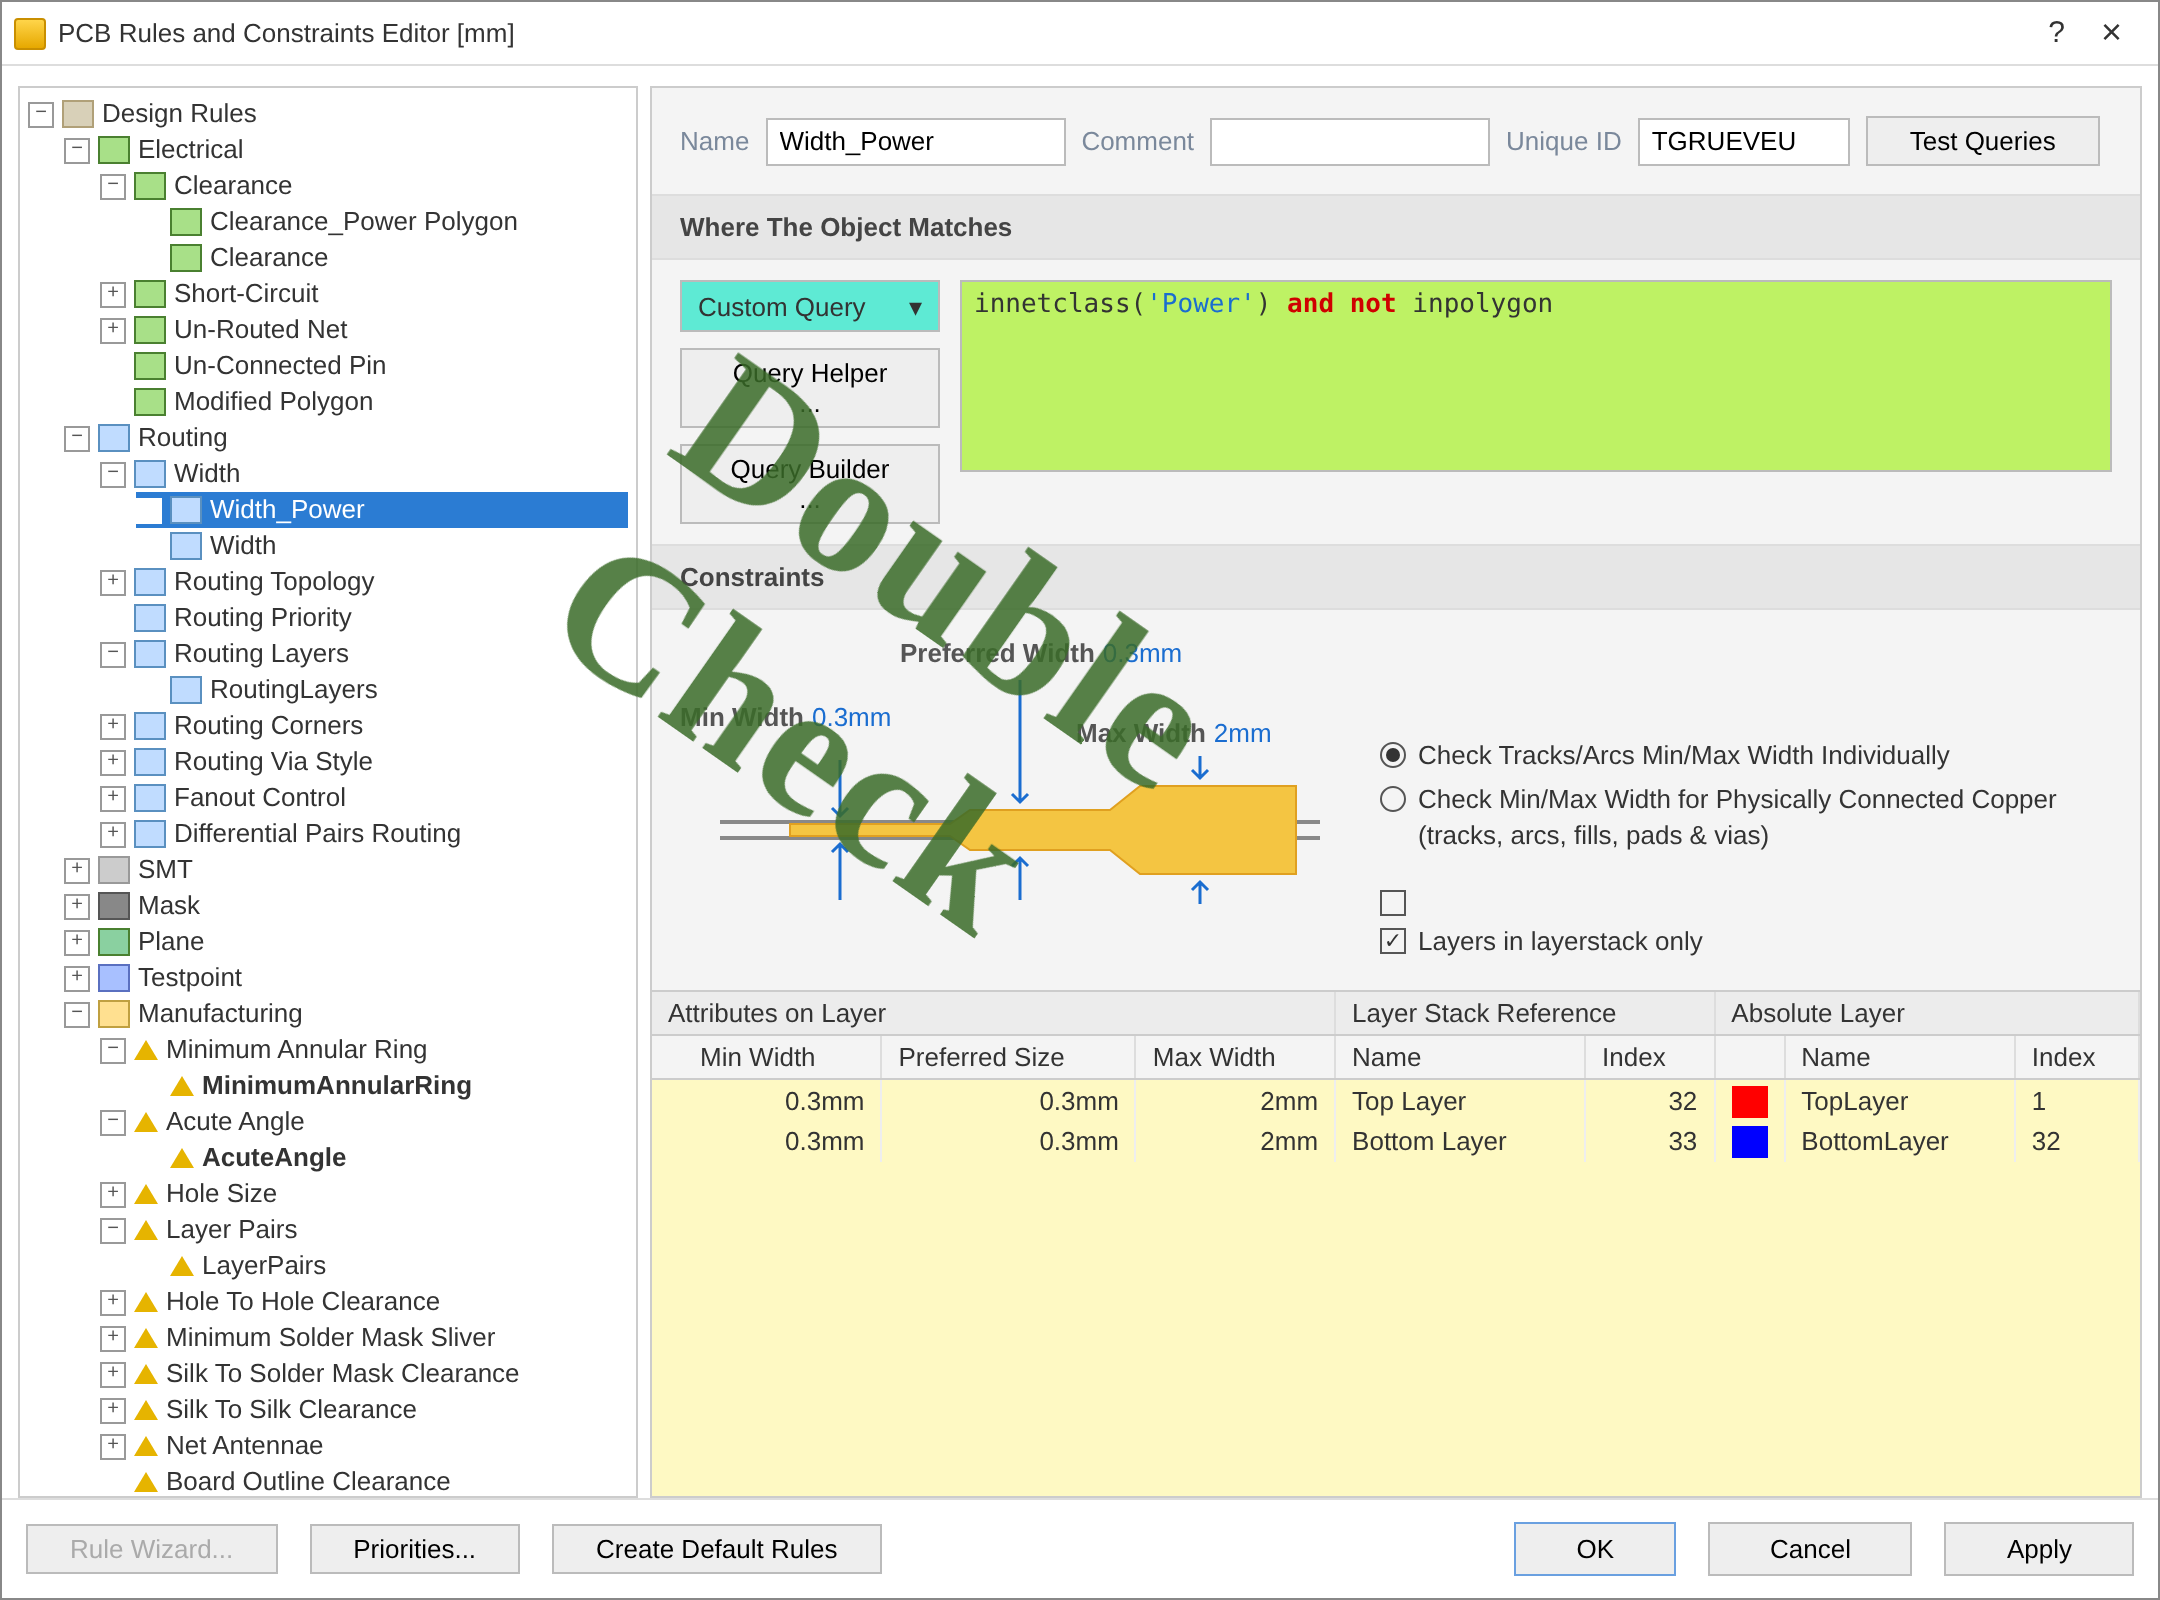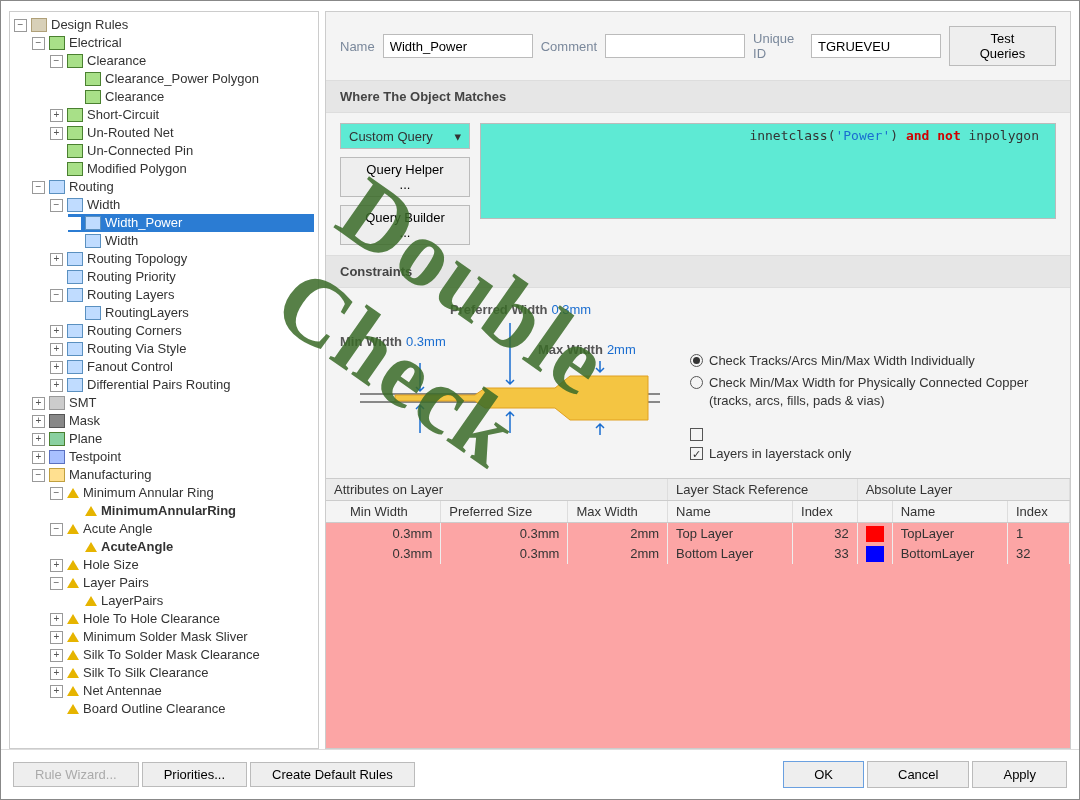--- a/index.html
+++ b/index.html
@@ -24,55 +24,63 @@
 .tree .node.selected .lbl { color: #fff; }
 .tree ul ul { padding-left: 18px; }
 .section-hdr { background: #e6e6e6; padding: 8px 14px; font-weight: 600; color: #444; border-top: 1px solid #ddd; border-bottom: 1px solid #ddd;}
 .top-fields { display: flex; align-items: center; gap: 8px; padding: 14px 14px; }
 .field-label { color: #7a889b; font-size: 13px; }
 .text-input { border: 1px solid #bbb; padding: 3px 6px; font-size: 13px; height: 24px; background:#fff;}
 .btn { border: 1px solid #bbb; background: #eee; padding: 4px 21px; font-size: 13px; cursor: pointer; }
 .where-body { display: flex; padding: 10px 14px; gap: 10px; align-items: flex-start; }
 .where-left { display: flex; flex-direction: column; gap: 8px; }
 .dropdown { border:1px solid #bbb; background:#5eead4; padding: 4px 8px; height:26px; display:flex; align-items:center; gap:8px; width:130px; justify-content:space-between;}
-.query-box { flex: 1; border: 1px solid #bbb; background: #5eead4; padding: 4px 16px; font-family: Consolas, monospace; font-size: 13px; height: 96px; text-align: right; }
+.query-box { flex: 1; border: 1px solid #bbb; background: #bef264; padding: 4px 6px; font-family: Consolas, monospace; font-size: 13px; height: 96px; }
 .constraints-body { padding: 10px 14px; display:flex; gap: 20px; }
 .trace-diagram { width: 330px; height: 170px; position: relative; }
 .t-label { position:absolute; font-size: 13px; font-weight:600; color:#555; }
 .t-val { color:#1a6dd0; font-weight:500; margin-left:4px;}
 .constraint-opts { flex:1; padding-top: 50px; font-size: 13px; color:#333; }
 .radio-row, .check-row { display:flex; align-items:flex-start; gap:6px; margin: 4px 0; line-height:18px;}
 .radio-dot { width:13px; height:13px; border:1px solid #555; border-radius:50%; display:inline-flex; align-items:center; justify-content:center; flex-shrink:0; margin-top:2px;}
 .radio-dot.checked::after{content:""; width:7px; height:7px; background:#333; border-radius:50%;}
 .checkbox { width:13px; height:13px; border:1px solid #555; display:inline-flex; align-items:center; justify-content:center; font-size:11px; flex-shrink:0; margin-top:2px;}
-.table-area { flex:1; border-top: 1px solid #ccc; background:#fca5a5; overflow:auto; }
+.table-area { flex:1; border-top: 1px solid #ccc; background:#fef9c3; overflow:auto; }
 table.grid { width:100%; border-collapse: collapse; font-size: 13px; }
 table.grid th { text-align:left; font-weight: normal; padding: 3px 8px; background:#f4f4f4; border-right:1px solid #ddd; border-bottom:1px solid #ccc;}
 table.grid th.group { background:#ececec; font-weight:500;}
 table.grid td { padding: 2px 8px; border-right:1px solid #eee; }
 .color-swatch { width:18px; height:16px; display:inline-block; vertical-align:middle;}
-.footer-bar { height: 50px; border-top:1px solid #ddd; display:flex; align-items:center; padding: 0 12px; gap: 3px; }
+.footer-bar { height: 50px; border-top:1px solid #ddd; display:flex; align-items:center; padding: 0 12px; gap: 16px; }
 .footer-bar .spacer { flex:1; }
 .footer-bar .btn.wide { padding: 5px 30px; }
 .footer-bar .btn.primary { border:1px solid #6aa0e0;}
 .footer-bar .btn.disabled { color:#aaa; background:#eee;}
 
 .watermark { position:absolute; left: 50%; top: 50%; transform: translate(-50%,-50%) rotate(35deg); font-size: 95px; font-family: "Brush Script MT", "Segoe Script", cursive; color: #3a6b28; opacity: 0.85; pointer-events:none; font-weight:700; letter-spacing: 2px; z-index: 50;}
 .icon-rule { background: linear-gradient(#ffd54a,#e6a800); border:1px solid #c98f00; border-radius:2px;}
 .icon-folder { background:#d8d0b8; border:1px solid #b0a078;}
 .icon-elec { background:#a8e088; border:1px solid #4a8030;}
 .icon-route { background:#c0dcff; border:1px solid #5a90c0;}
 .icon-mfg { background:#ffe090; border:1px solid #c0a040;}
 .icon-tri { width:0; height:0; border-left:6px solid transparent; border-right:6px solid transparent; border-bottom:10px solid #e6b400; margin-right:4px;}
 .right-al { text-align:right;}
 </style>
 </head>
 <body>
 
 <div class="window">
+  <div class="titlebar">
+    <span class="icon icon-rule"></span>
+    <span class="title">PCB Rules and Constraints Editor [mm]</span>
+    <div class="btns">
+      <span>?</span>
+      <span style="font-size:18px;">×</span>
+    </div>
+  </div>
 
   <div class="content">
     <div class="left-panel">
       <div class="tree">
         <ul>
           <li>
             <div class="node">
                 <span class="exp">−</span>
                 <span class="ic icon-folder"></span>
                 <span class="lbl">Design Rules</span>
@@ -369,21 +377,21 @@
       </div>
     </div>
 
     <div class="right-panel">
       <div class="top-fields">
         <span class="field-label">Name</span>
         <input class="text-input" style="width: 150px;" value="Width_Power">
         <span class="field-label">Comment</span>
         <input class="text-input" style="width: 140px;" value="">
         <span class="field-label">Unique ID</span>
-        <input class="text-input" style="width: 130px;" value="TGRUEVEU">
+        <input class="text-input" style="width: 106px;" value="TGRUEVEU">
         <button class="btn">Test Queries</button>
       </div>
 
       <div class="section-hdr">Where The Object Matches</div>
       <div class="where-body">
         <div class="where-left">
           <div class="dropdown">
             <span>Custom Query</span>
               <span>▾</span>
           </div>

